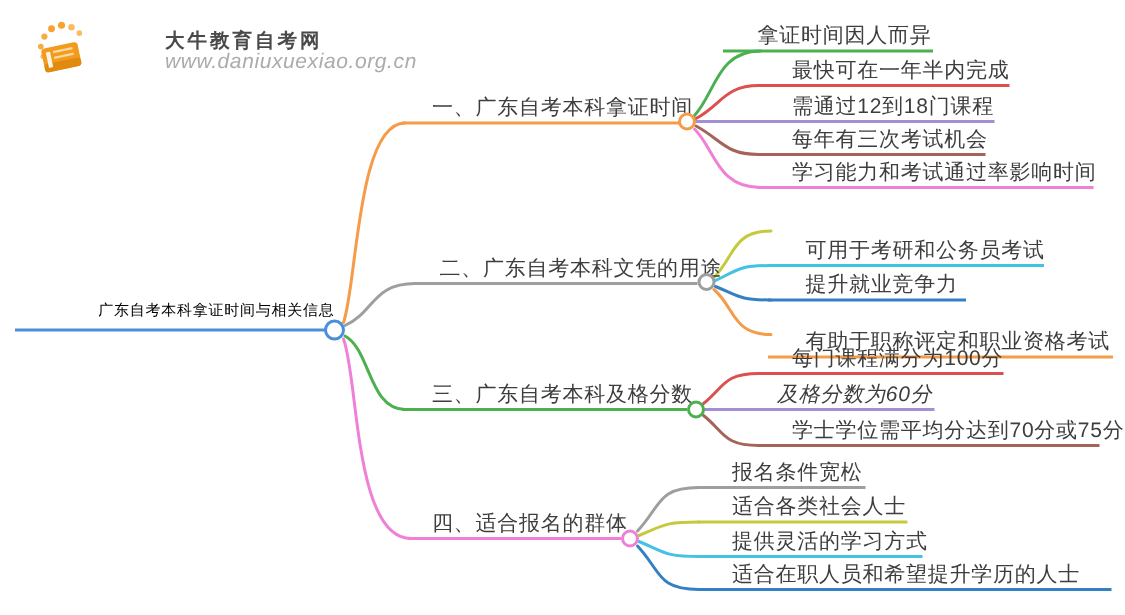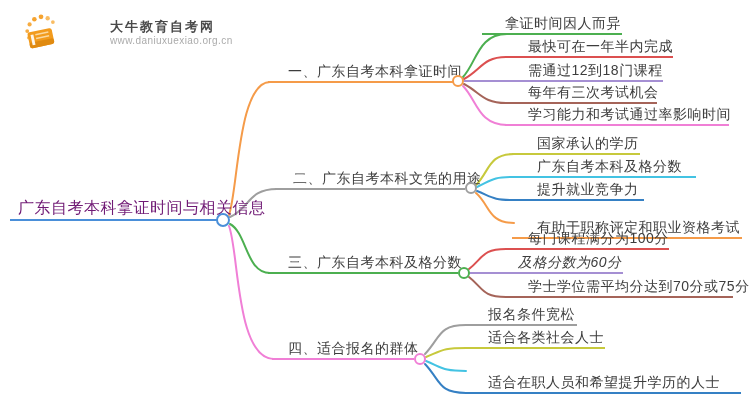--- a/index.html
+++ b/index.html
@@ -7,42 +7,42 @@
     position:relative;width:750px;height:410px;background:#ffffff;overflow:hidden;
     font-family:"Liberation Sans","DejaVu Sans",sans-serif;
   }
   #curves{position:absolute;left:0;top:0;width:750px;height:410px;}
   .node{
     position:absolute;box-sizing:border-box;height:20px;line-height:17px;
     border-bottom:2px solid #999;white-space:nowrap;color:#3d3d3d;
     font-size:14px;letter-spacing:0.5px;
   }
   .root{
-    height:24px;line-height:21px;font-size:16px;color:#701a75;letter-spacing:0.5px;text-align:right;
+    height:24px;line-height:21px;font-size:10px;color:#000000;letter-spacing:0.5px;text-align:right;
   }
   .dot{
     position:absolute;box-sizing:border-box;background:#fff;border:2px solid #999;
     border-radius:50%;width:12px;height:12px;
   }
   .dot.big{width:14px;height:14px;}
   .bc-blue{border-color:#4A8FD9}
   .bc-orange{border-color:#F59B49}
   .bc-gray{border-color:#9E9E9E}
   .bc-green{border-color:#4CAF50}
   .bc-pink{border-color:#F07FD6}
   .bc-red{border-color:#DC5050}
   .bc-purple{border-color:#A58FD3}
   .bc-brown{border-color:#A56459}
   .bc-olive{border-color:#C7C93C}
   .bc-cyan{border-color:#43C3E3}
   .bc-lblue{border-color:#3580C4}
   #logo{position:absolute;left:22px;top:12px;display:flex;align-items:center;gap:44px;}
   #logo .txt{margin-left:6px;}
   #logo .title{font-size:13px;font-weight:bold;color:#4a4a4a;letter-spacing:2px;line-height:16px;}
-  #logo .url{font-size:10px;color:#ababab;letter-spacing:0.4px;line-height:11px;}
+  #logo .url{font-size:14px;color:#ababab;letter-spacing:0.4px;line-height:11px;font-style:italic;}
 </style>
 </head>
 <body>
 
 <div id="canvas">
 
   <svg id="curves" viewBox="0 0 750 410" fill="none" stroke-width="2" stroke-linecap="round">
 
     <path stroke="#F59B49" d="M 229 215 C 238 190 238 82 270 82"></path>
     <path stroke="#9E9E9E" d="M 230 217 C 250 208 248 189 277 189"></path>
@@ -107,26 +107,26 @@
 
   <div class="node bc-pink" style="left:272px;top:340px;width:142px;padding-left:16px;">四、适合报名的群体</div>
   <div class="dot bc-pink" style="left:414px;top:353px;"></div>
 
   <div class="node bc-green" style="left:482px;top:15px;width:140px;padding-left:23px;">拿证时间因人而异</div>
   <div class="node bc-red" style="left:505px;top:38px;width:168px;padding-left:23px;">最快可在一年半内完成</div>
   <div class="node bc-purple" style="left:505px;top:62px;width:158px;padding-left:23px;">需通过12到18门课程</div>
   <div class="node bc-brown" style="left:505px;top:84px;width:152px;padding-left:23px;">每年有三次考试机会</div>
   <div class="node bc-pink" style="left:505px;top:106px;width:224px;padding-left:23px;">学习能力和考试通过率影响时间</div>
 
-  <div class="node bc-olive" style="left:512px;top:135px;width:128px;padding-left:25px;">国家承认的学历</div>
-  <div class="node bc-cyan" style="left:512px;top:158px;width:184px;padding-left:25px;">广东自考本科及格分数</div>
+  <div class="node bc-cyan" style="left:512px;top:158px;width:184px;padding-left:25px;">可用于考研和公务员考试</div>
   <div class="node bc-lblue" style="left:512px;top:181px;width:132px;padding-left:25px;">提升就业竞争力</div>
   <div class="node bc-orange" style="left:512px;top:204px;width:230px;padding-left:25px;margin-top:15px;">有助于职称评定和职业资格考试</div>
 
   <div class="node bc-red" style="left:505px;top:230px;width:164px;padding-left:23px;">每门课程满分为100分</div>
   <div class="node bc-purple" style="left:495px;top:254px;width:128px;padding-left:23px;font-style:italic;">及格分数为60分</div>
   <div class="node bc-brown" style="left:505px;top:278px;width:228px;padding-left:23px;">学士学位需平均分达到70分或75分</div>
 
   <div class="node bc-gray" style="left:465px;top:306px;width:112px;padding-left:23px;">报名条件宽松</div>
   <div class="node bc-olive" style="left:465px;top:329px;width:140px;padding-left:23px;">适合各类社会人士</div>
+  <div class="node bc-cyan" style="left:465px;top:352px;width:150px;padding-left:23px;">提供灵活的学习方式</div>
   <div class="node bc-lblue" style="left:465px;top:374px;width:276px;padding-left:23px;">适合在职人员和希望提升学历的人士</div>
 
 </div>
 
 </body></html>

